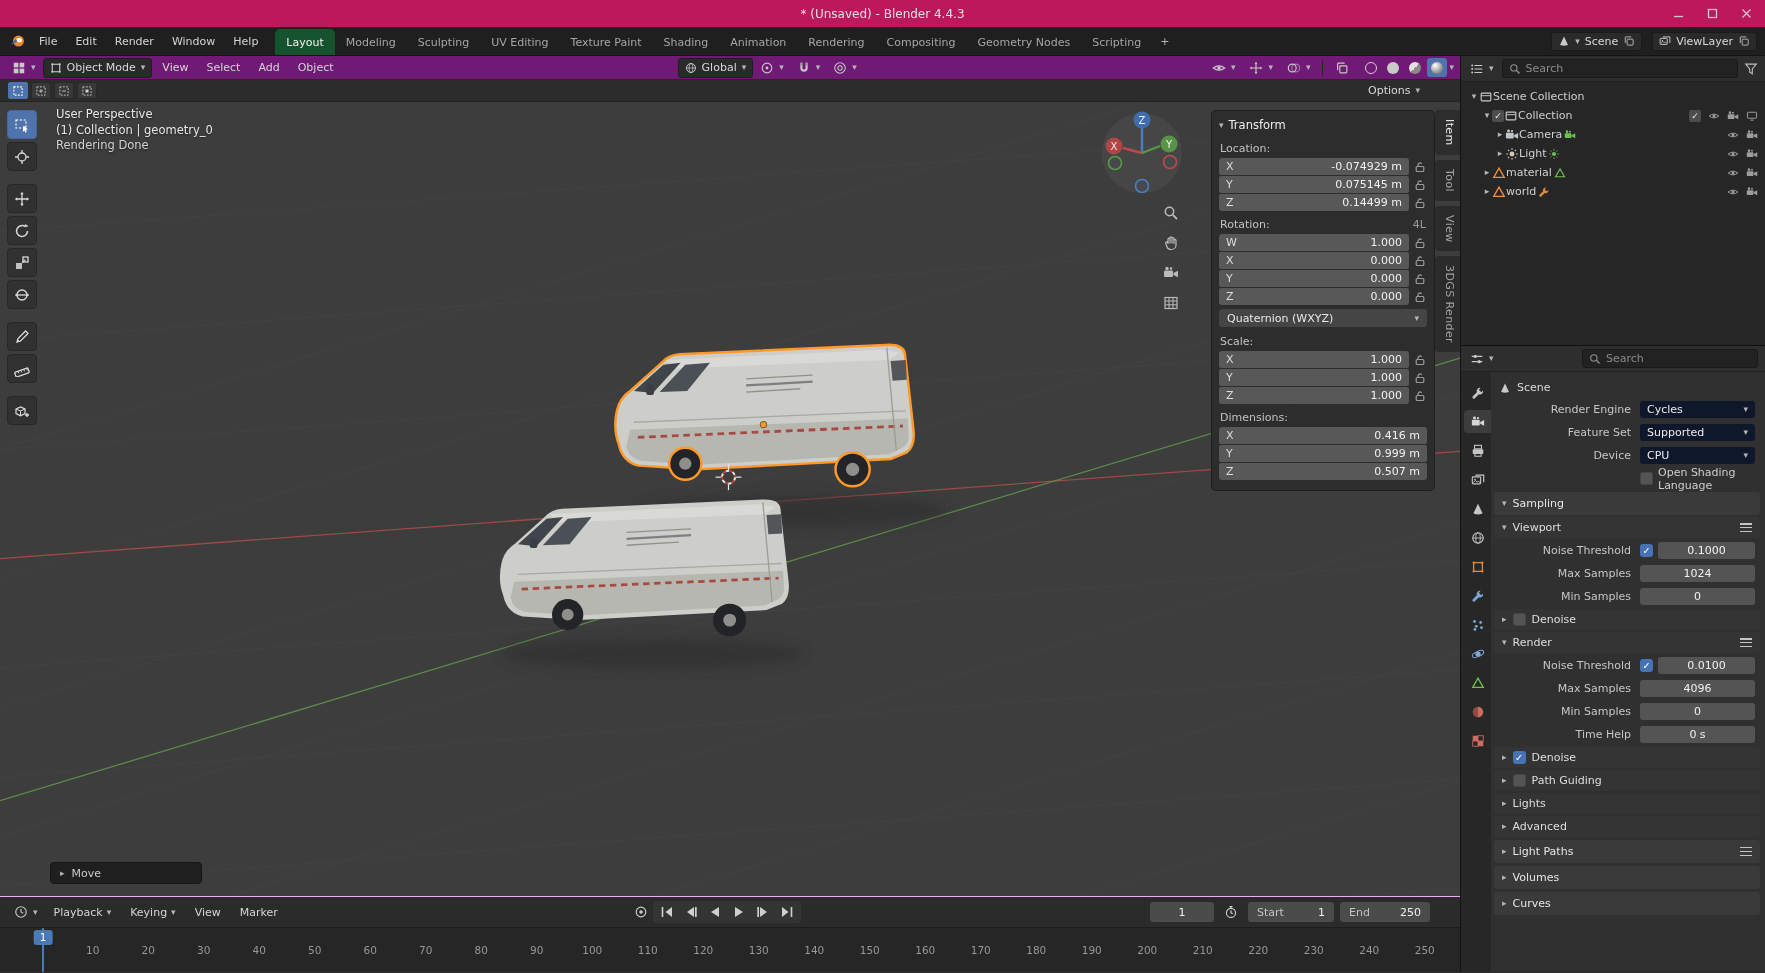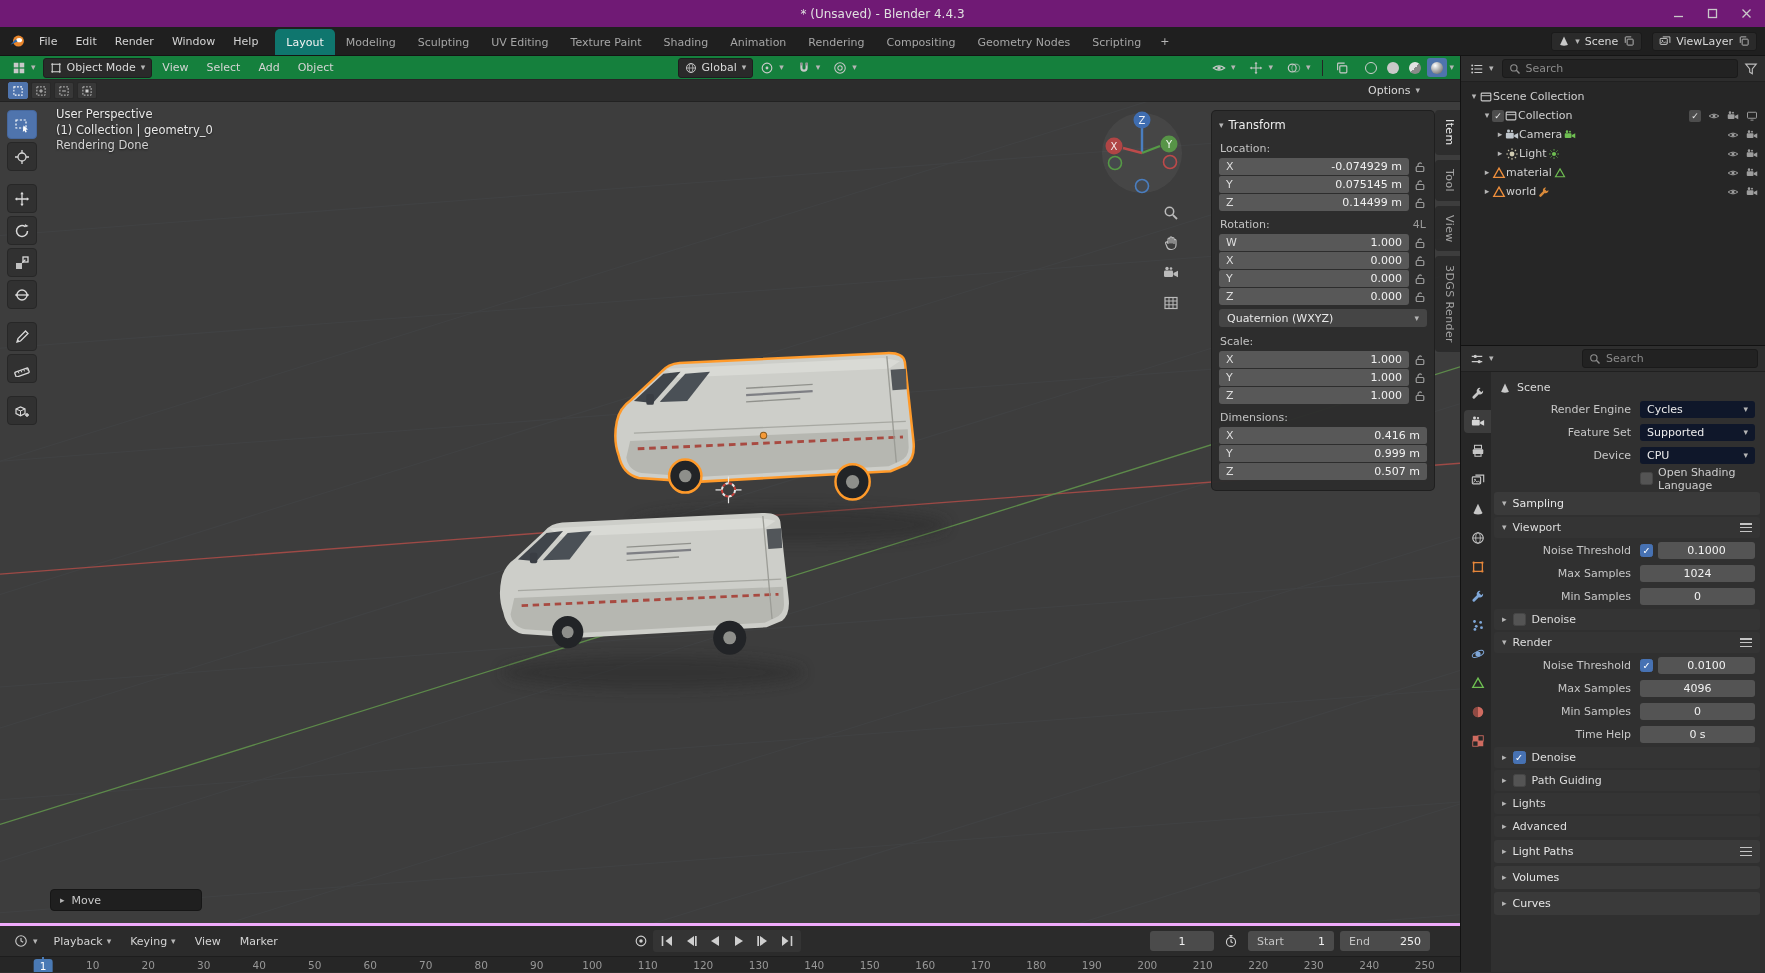--- a/index.html
+++ b/index.html
@@ -1,46 +1,46 @@
 <!DOCTYPE html>
 <html><head>
 <meta charset="utf-8">
 <style>
   *{box-sizing:border-box;margin:0;padding:0}
   html,body{background:#151515}
   body{font-family:"DejaVu Sans","Liberation Sans",sans-serif;font-size:11px;color:#d6d6d6;-webkit-user-select:none;user-select:none}
   .app{position:relative;width:1765px;height:973px;background:#2e2e2e;overflow:hidden}
 
   
-  .titlebar{height:27px;background:#701a75;display:flex;align-items:center;justify-content:center;position:relative}
+  .titlebar{height:27px;background:#be185d;display:flex;align-items:center;justify-content:center;position:relative}
   .win-title{font-size:12px;color:#e0e0e0}
   .wincontrols{position:absolute;right:12px;top:0;height:100%;display:flex;gap:20px;align-items:center;color:#c9c9c9}
   .wc{width:14px;height:14px;display:flex;align-items:center;justify-content:center}
 
   
   .topbar{height:29px;background:#1f1f1f;display:flex;align-items:stretch;padding:0 8px;border-bottom:1px solid #141414}
   .logo{align-self:center;width:18px;height:18px;margin-right:4px;display:flex;align-items:center;justify-content:center}
   .menu-item{display:flex;align-items:center;padding:0 9px;color:#d4d4d4;white-space:nowrap}
   .ws-tabs{display:flex;margin-left:8px}
   .ws-tab{display:flex;align-items:flex-end;padding:5px 11px 6px;color:#a6a6a6;border-radius:5px 5px 0 0;margin-top:2px;white-space:nowrap}
-  .ws-tab.active{background:#0f766e;color:#f3f3f3}
+  .ws-tab.active{background:#14532d;color:#f3f3f3}
   .ws-add{display:flex;align-items:center;padding:0 8px;color:#b5b5b5}
   .flex-sp{flex:1}
   .id-widget{align-self:center;display:flex;align-items:center;gap:5px;background:#2a2a2a;border:1px solid #1a1a1a;border-radius:3px;padding:2px 6px;margin-left:10px;color:#d9d9d9}
   .ic12{width:12px;height:12px;display:block}
   .ic14{width:14px;height:14px;display:block}
   .ic16{width:16px;height:16px;display:block}
 
   
   .main{display:flex;height:916px}
   .left-col{flex:1;display:flex;flex-direction:column;min-width:0}
   .right-col{width:305px;border-left:1px solid #121212;display:flex;flex-direction:column;background:#262626}
 
   
-  .vp-header{height:24px;background:#15803d;display:flex;align-items:center;padding:0 6px;border-bottom:1px solid #262626;gap:1px}
+  .vp-header{height:24px;background:#701a75;display:flex;align-items:center;padding:0 6px;border-bottom:1px solid #262626;gap:1px}
   .vph-btn{display:flex;align-items:center;gap:5px;padding:0 6px;height:20px;border-radius:3px;color:#d8d8d8;white-space:nowrap}
   .vph-btn.dark{background:#2a2a2a;border:1px solid #1e1e1e}
   .vph-right{display:flex;align-items:center;gap:2px;margin-left:8px}
   .shading{display:flex;align-items:center;gap:2px;margin-left:4px}
   .shade-btn{width:20px;height:19px;display:flex;align-items:center;justify-content:center;border-radius:3px}
   .shade-btn.active{background:#4f74ad}
   .sph{width:12px;height:12px;border-radius:50%;display:block}
   .sph.wire{border:1.5px solid #cfcfcf}
   .sph.solid{background:#c9c9c9}
   .sph.mat{background:linear-gradient(135deg,#e2e2e2 50%,#8a8a8a 50%)}
@@ -82,21 +82,21 @@
   .np-lock{width:13px;color:#9b9b9b;display:flex}
   .np-dd{height:18px;background:#454545;border-radius:3px;display:flex;align-items:center;padding:0 8px;margin:4px 0 2px;color:#e9e9e9}
 
   .nstrip{position:absolute;top:8px;right:0;width:25px;display:flex;flex-direction:column;gap:5px}
   .ntab{writing-mode:vertical-rl;padding:9px 4px;background:rgba(33,33,33,.62);color:#a3a3a3;border-radius:4px 0 0 4px;font-size:11px;letter-spacing:.4px;white-space:nowrap}
   .ntab.active{background:#2d2d2d;color:#ededed}
 
   .op-panel{position:absolute;left:50px;bottom:12px;width:152px;height:22px;background:rgba(29,29,29,.95);border:1px solid #161616;border-radius:4px;display:flex;align-items:center;gap:7px;padding:0 9px;color:#c9c9c9}
 
   
-  .timeline{height:49px;border-top:3px solid #f0abfc;display:flex;flex-direction:column}
+  .timeline{height:76px;border-top:1px solid #f0abfc;display:flex;flex-direction:column}
   .tl-header{height:30px;background:#2b2b2b;display:flex;align-items:center;padding:0 8px;gap:1px}
   .pb-group{display:flex;align-items:center;gap:2px;background:#343434;border-radius:3px;padding:1px 3px}
   .play-btn{width:22px;height:20px;display:flex;align-items:center;justify-content:center;color:#cfcfcf}
   .tl-field{height:20px;background:#4b4b4b;border-radius:3px;display:flex;align-items:center;padding:0 9px;color:#f0f0f0;margin-left:5px}
   .tl-field .lab{color:#c3c3c3;margin-right:12px}
   .tl-field .v{margin-left:auto}
   .tl-ruler{flex:1;position:relative;background:#262626;border-top:1px solid #1d1d1d;overflow:hidden}
   .ticks{position:absolute;left:65px;top:0;bottom:0;display:flex;align-items:center}
   .tick{width:55.5px;text-align:center;color:#979797;font-size:10.5px}
   .playhead{position:absolute;left:42px;top:0;bottom:0;width:2px;background:#4a7ab5}

